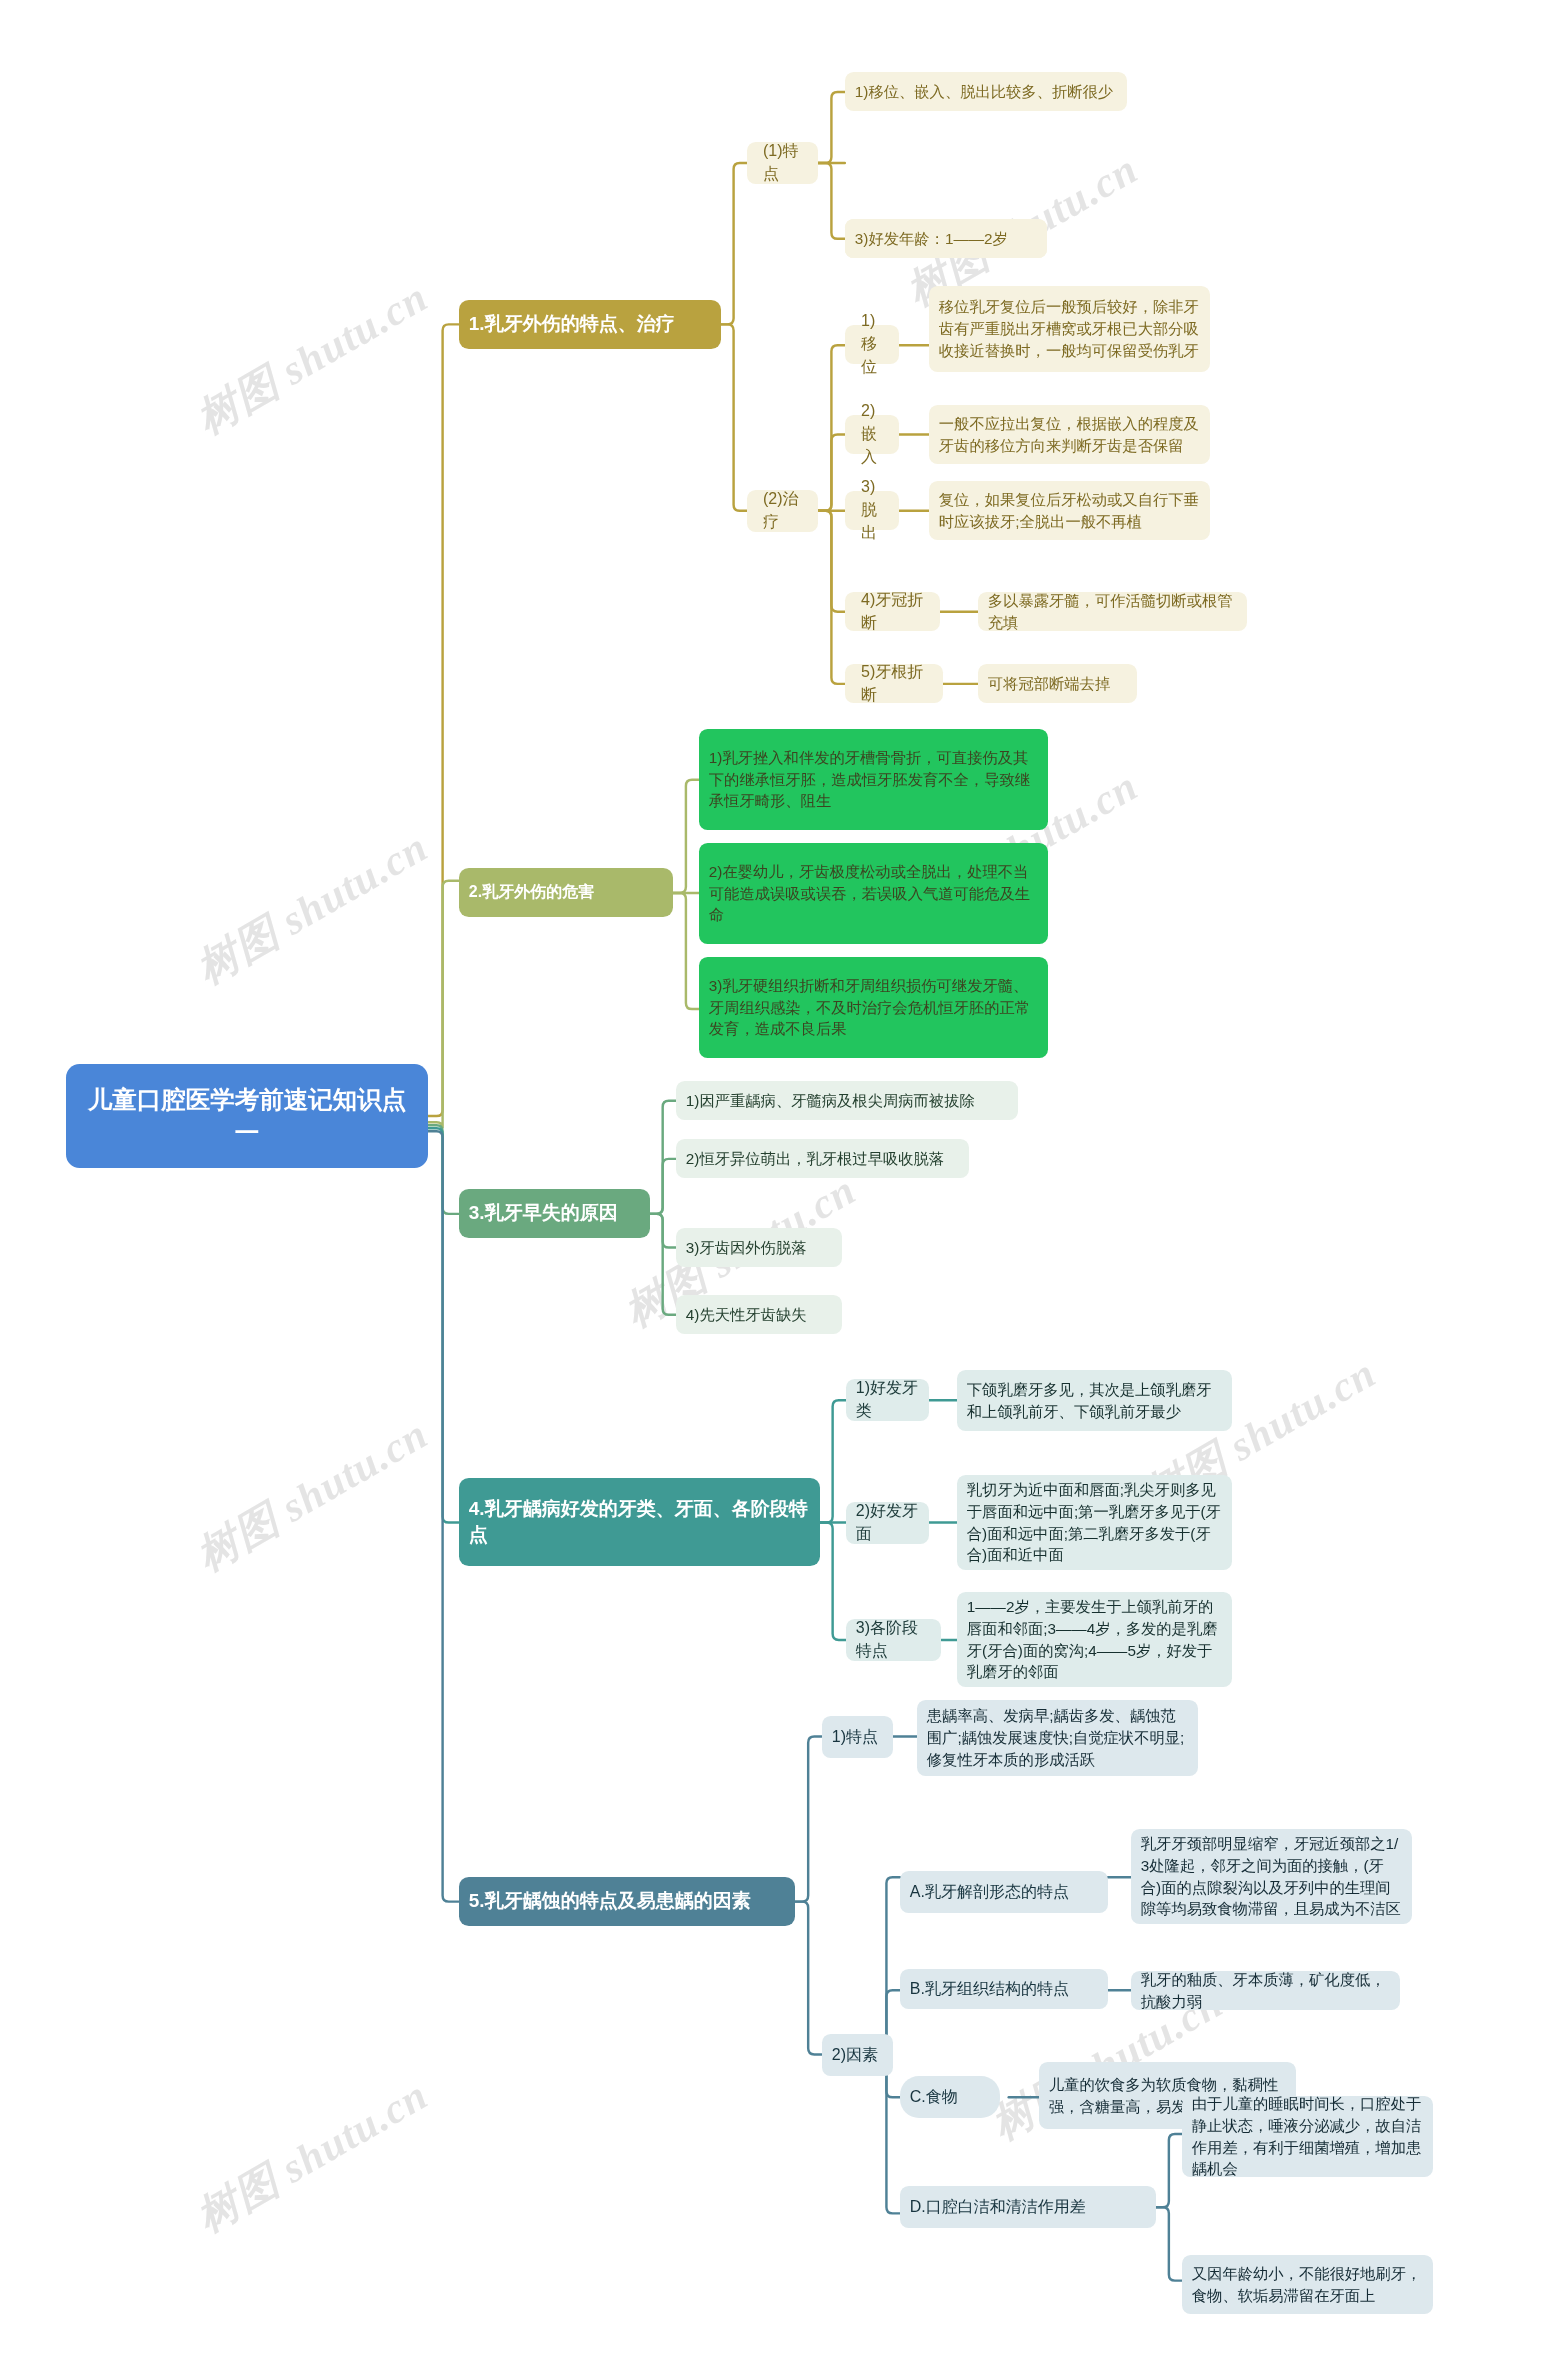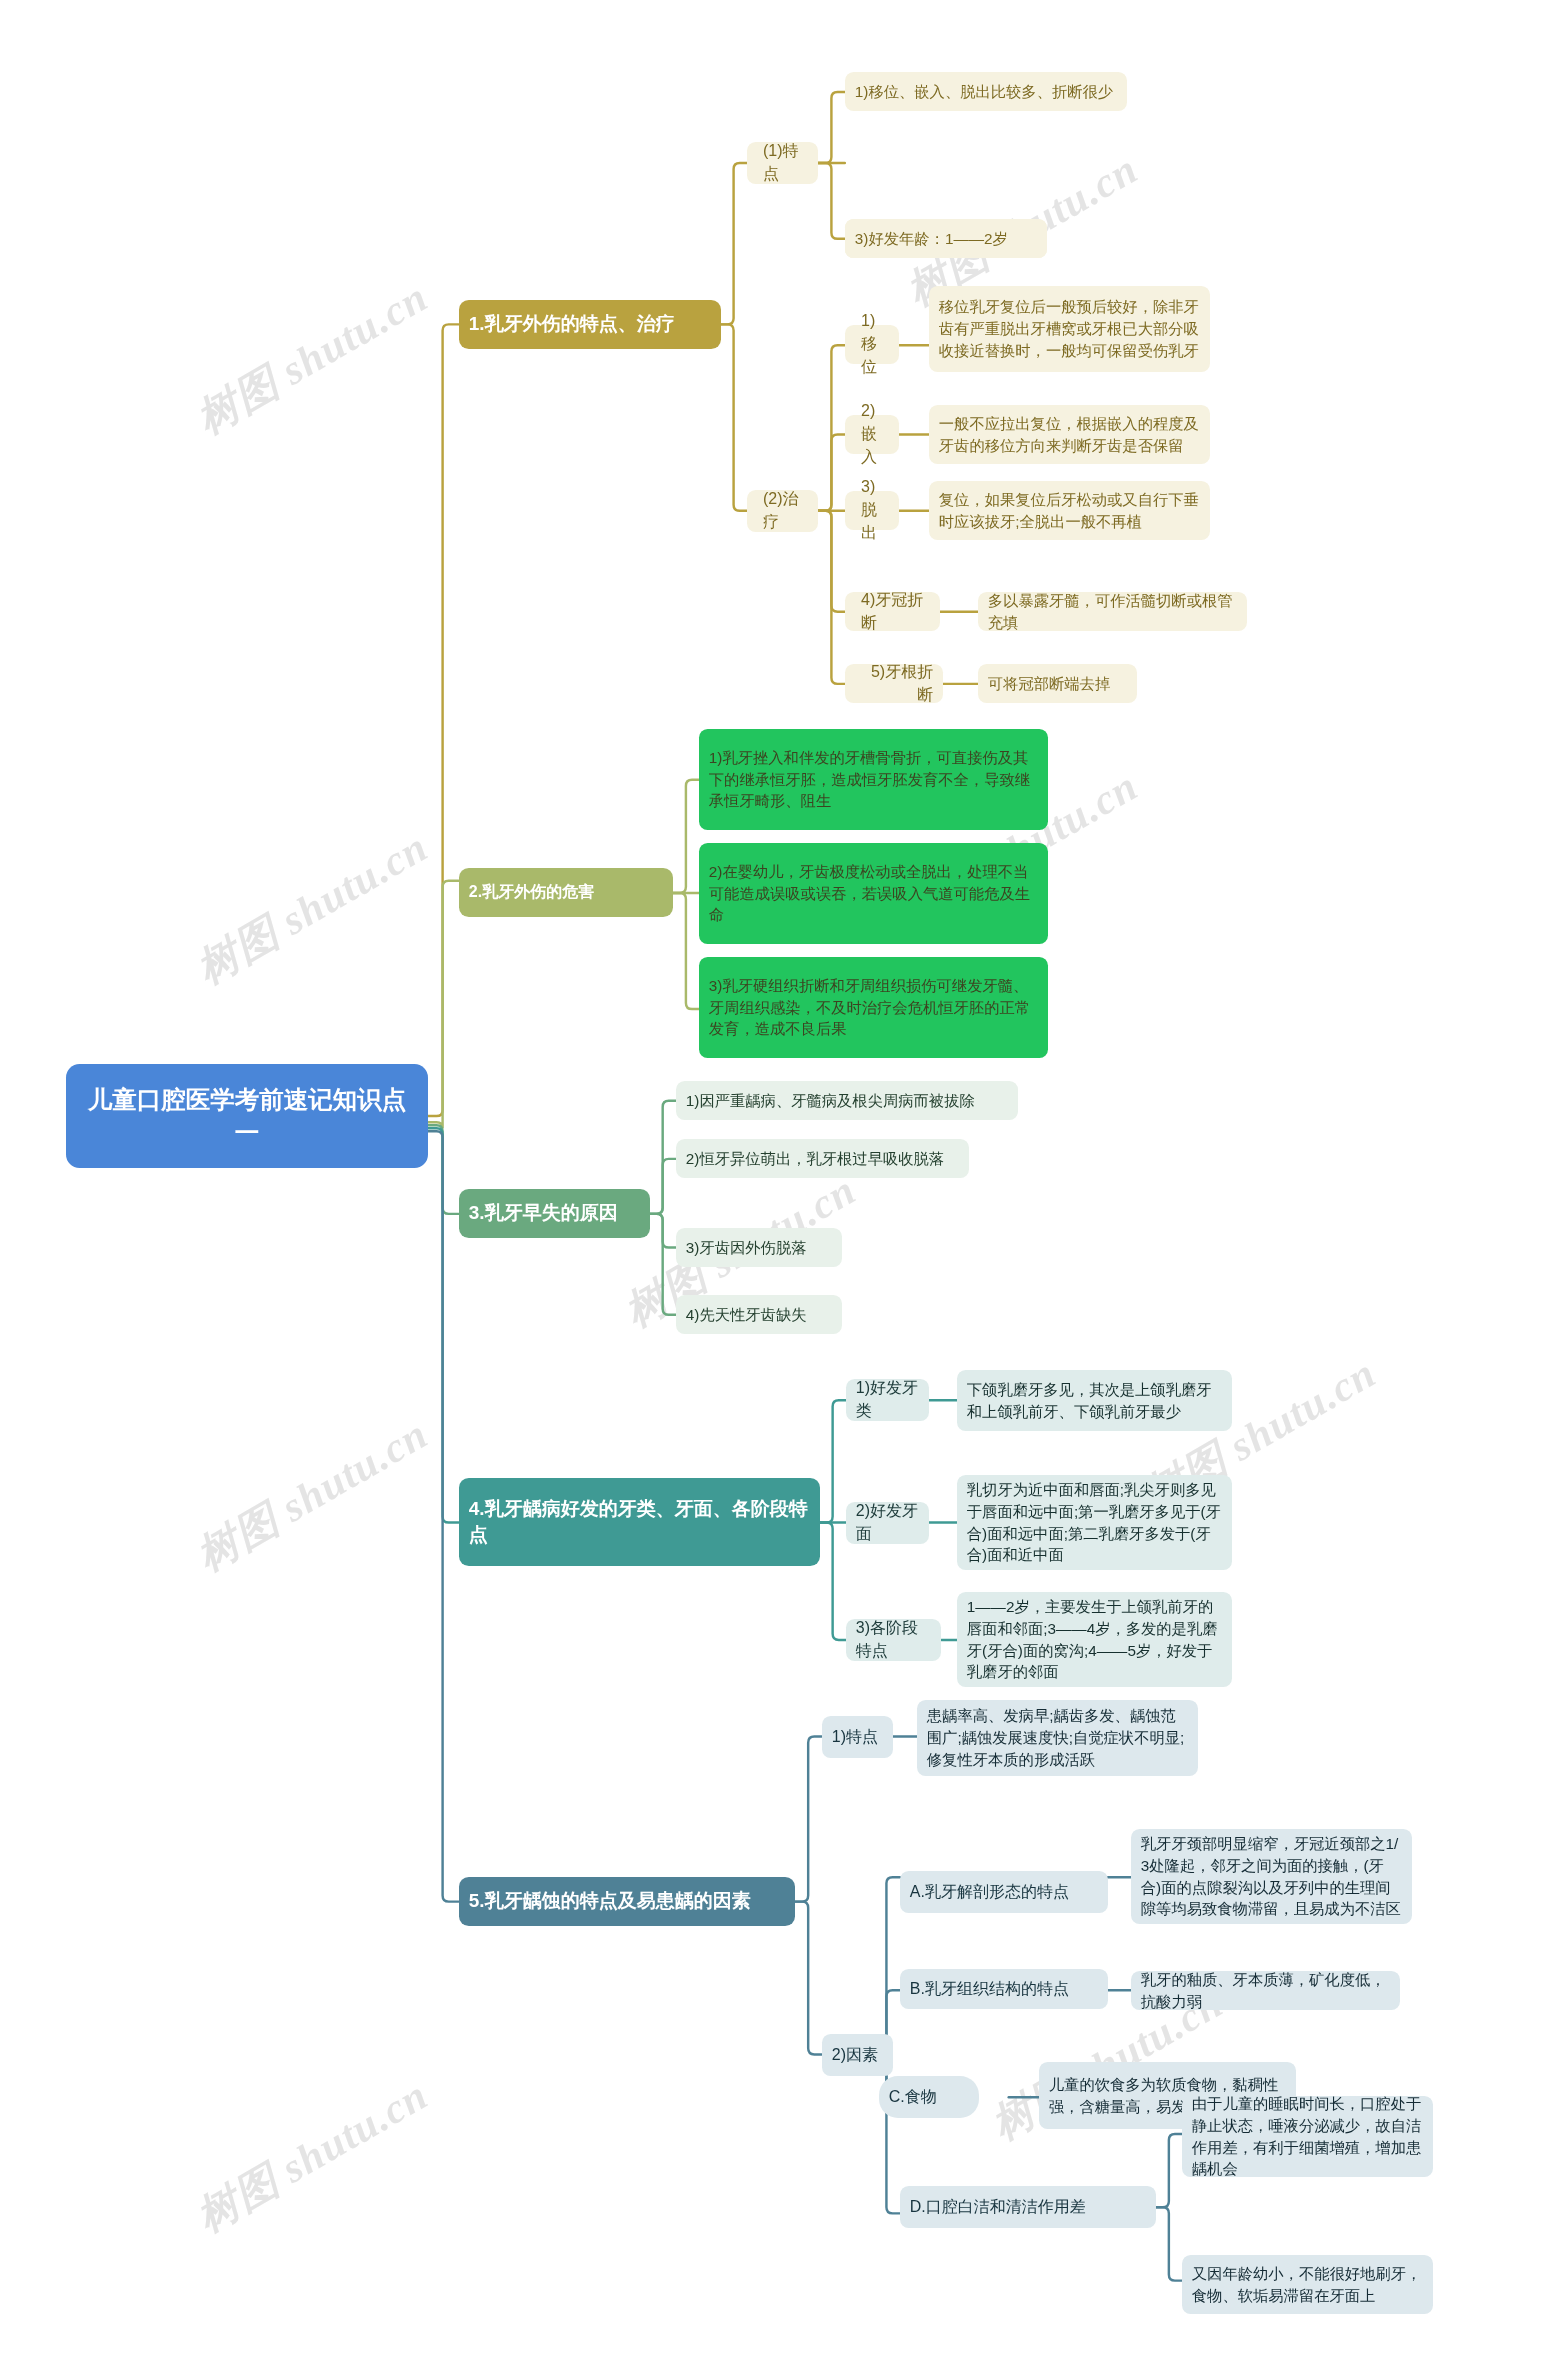--- a/index.html
+++ b/index.html
@@ -209,21 +209,21 @@
     <span>复位，如果复位后牙松动或又自行下垂时应该拔牙;全脱出一般不再植</span>
   </div>
 
   <div class="node b1-sub" style="left:845px;top:592px;width:95px;height:39px;">
     <span>4)牙冠折断</span>
   </div>
   <div class="node b1-leaf" style="left:978px;top:592px;width:269px;height:39px;">
     <span>多以暴露牙髓，可作活髓切断或根管充填</span>
   </div>
 
-  <div class="node b1-sub" style="left:845px;top:664px;width:98px;height:39px;text-align:right;">
+  <div class="node b1-sub" style="left:845px;top:664px;width:98px;height:39px;">
     <span>5)牙根折断</span>
   </div>
   <div class="node b1-leaf" style="left:978px;top:664px;width:159px;height:39px;">
     <span>可将冠部断端去掉</span>
   </div>
 
   <div class="node b2-main" style="left:459px;top:868px;width:214px;height:49px;">
     <span>2.乳牙外伤的危害</span>
   </div>
   <div class="node b2-leaf" style="left:699px;top:729px;width:349px;height:101px;">
@@ -297,21 +297,21 @@
     <span>乳牙牙颈部明显缩窄，牙冠近颈部之1/3处隆起，邻牙之间为面的接触，(牙合)面的点隙裂沟以及牙列中的生理间隙等均易致食物滞留，且易成为不洁区</span>
   </div>
 
   <div class="node b5-sub" style="left:900px;top:1969px;width:208px;height:40px;">
     <span>B.乳牙组织结构的特点</span>
   </div>
   <div class="node b5-leaf" style="left:1131px;top:1971px;width:269px;height:39px;">
     <span>乳牙的釉质、牙本质薄，矿化度低，抗酸力弱</span>
   </div>
 
-  <div class="node b5-sub" style="left:879px;top:2076px;width:100px;height:42px;border-radius:19px;">
+  <div class="node b5-sub" style="left:900px;top:2076px;width:100px;height:42px;border-radius:19px;">
     <span>C.食物</span>
   </div>
   <div class="node b5-leaf" style="left:1039px;top:2062px;width:257px;height:67px;">
     <span>儿童的饮食多为软质食物，黏稠性强，含糖量高，易发酵产酸</span>
   </div>
 
   <div class="node b5-sub" style="left:900px;top:2186px;width:256px;height:42px;">
     <span>D.口腔白洁和清洁作用差</span>
   </div>
   <div class="node b5-leaf" style="left:1182px;top:2096px;width:251px;height:81px;">

